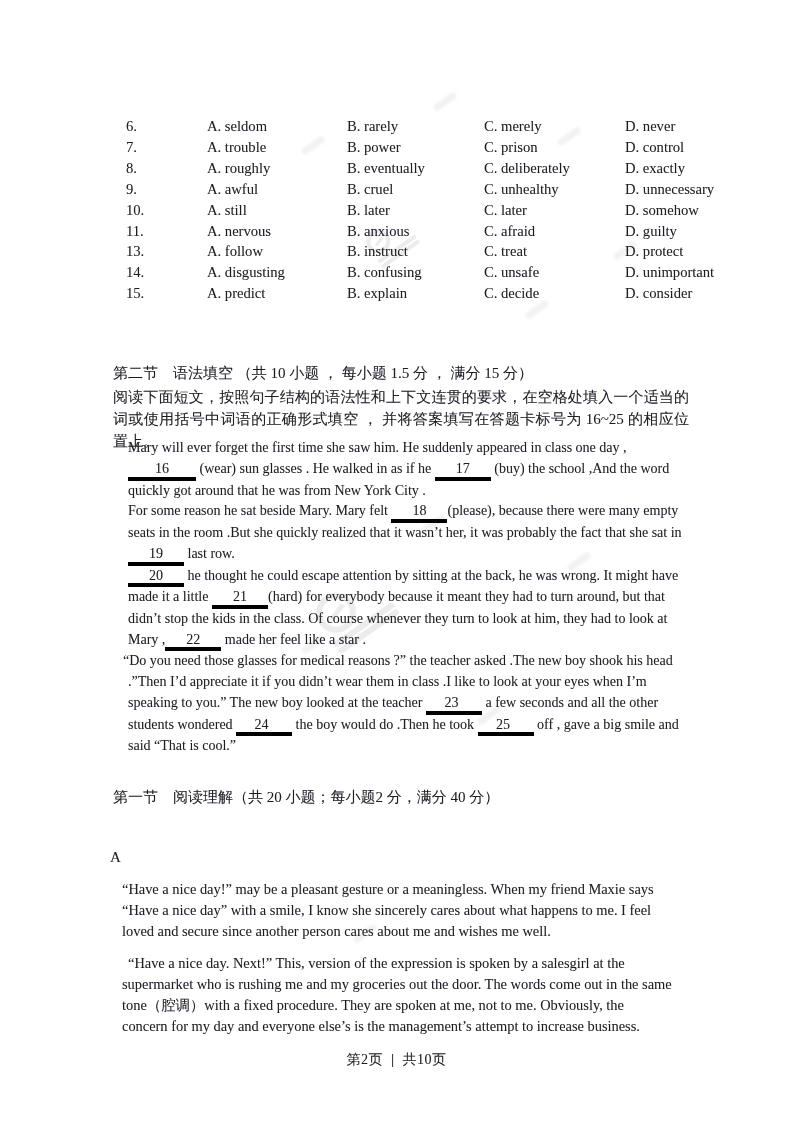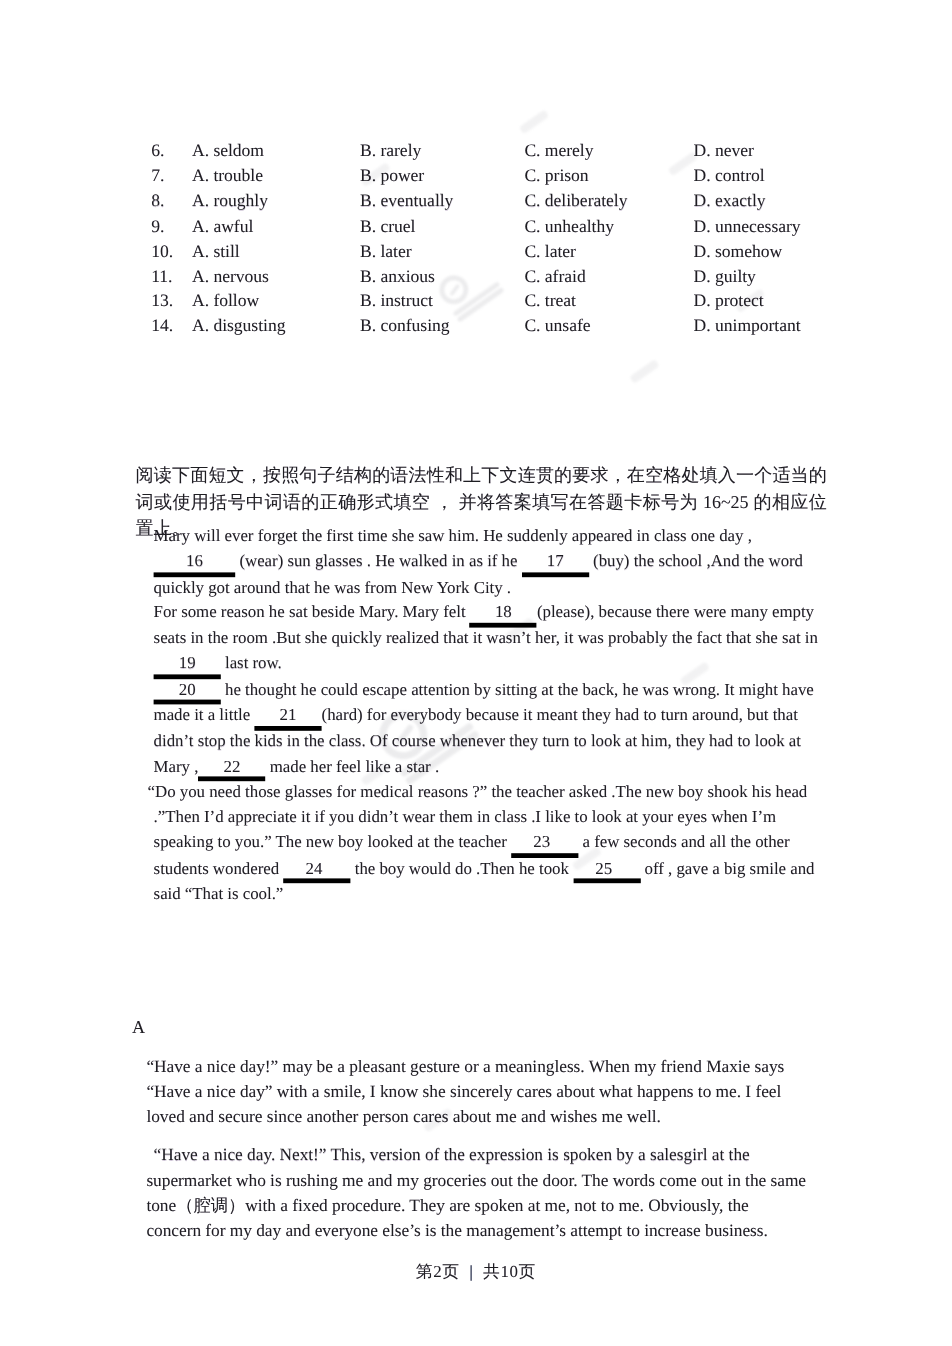--- a/index.html
+++ b/index.html
@@ -22,21 +22,21 @@
   
   .sheet{ text-shadow:0.2px 0.2px 0.35px rgba(96,64,120,0.30); }
 
   
   .mc-table{
     position:absolute;left:126px;top:116px;width:600px;
     font-size:14.6px;line-height:20.9px;
   }
   .opt-row{display:grid;grid-template-columns:34px 140px 137px 141px 1fr;}
   .opt-num{text-align:left;}
-  .opt-cell{white-space:nowrap;overflow:hidden;}
+  .opt-cell{white-space:nowrap;overflow:hidden;margin-left:47px;}
 
   
   .h-cn,.p-cn{font-size:15px;line-height:22px;}
   .grammar-heading{position:absolute;left:113px;top:362px;white-space:nowrap;}
   .grammar-instr{position:absolute;left:113px;top:386px;width:576px;text-align:justify;}
   .reading-head{position:absolute;left:113px;top:764px;white-space:nowrap;}
   .reading-sub{position:absolute;left:113px;top:786px;white-space:nowrap;}
   .reading-instr{position:absolute;left:113px;top:808px;width:576px;text-align:justify;}
   .passage-label{position:absolute;left:110px;top:849px;font-size:15px;}
 
@@ -172,30 +172,39 @@
         <span class="opt-cell">C. treat</span>
         <span class="opt-cell">D. protect</span>
       </div>
       <div class="opt-row">
         <span class="opt-num">14.</span>
         <span class="opt-cell">A. disgusting</span>
         <span class="opt-cell">B. confusing</span>
         <span class="opt-cell">C. unsafe</span>
         <span class="opt-cell">D. unimportant</span>
       </div>
+      <div class="opt-row">
+        <span class="opt-num">15.</span>
+        <span class="opt-cell">A. predict</span>
+        <span class="opt-cell">B. explain</span>
+        <span class="opt-cell">C. decide</span>
+        <span class="opt-cell">D. consider</span>
+      </div>
     </div>
 
+  <div class="h-cn grammar-heading">第二节　语法填空 （共 10 小题 ， 每小题 1.5 分 ， 满分 15 分）</div>
   <div class="p-cn grammar-instr">阅读下面短文，按照句子结构的语法性和上下文连贯的要求，在空格处填入一个适当的词或使用括号中词语的正确形式填空 ， 并将答案填写在答题卡标号为 16~25 的相应位置上。</div>
   <div class="cloze-passage">
       <p>Mary will ever forget the first time she saw him. He suddenly appeared in class one day ,<span class="blank wide">16</span> (wear) sun glasses . He walked in as if he  <span class="blank">17</span> (buy) the school ,And the word quickly got around that he was from New York City .</p>
       <p>For some reason he sat beside Mary. Mary felt  <span class="blank">18</span>(please), because there were many empty seats in the room .But she quickly realized that it wasn’t her, it was probably the fact that she sat in  <span class="blank">19</span> last row.</p>
       <p><span class="blank">20</span>  he thought he could escape attention by sitting at the back, he was wrong. It might have made it a little  <span class="blank">21</span>(hard) for everybody because it meant they had to turn around, but that didn’t stop the kids in the class. Of course whenever they turn to look at him, they had to look at Mary ,<span class="blank">22</span>  made her feel like a star .</p>
       <p class="hang">“Do you need those glasses for medical reasons ?” the teacher asked .The new boy shook his head .”Then I’d appreciate it if you didn’t wear them in class .I like to look at your eyes when I’m speaking to you.” The new boy looked at the teacher  <span class="blank">23</span>  a few seconds and all the other students wondered  <span class="blank">24</span>  the boy would do .Then he took  <span class="blank">25</span>  off , gave a big smile and said “That is cool.”</p>
     </div>
 
+  <div class="h-cn reading-sub">第一节　阅读理解（共 20 小题；每小题2 分，满分 40 分）</div>
   <div class="passage-label">A</div>
   <div class="reading-passage">
       <p>“Have a nice day!” may be a pleasant gesture or a meaningless. When my friend Maxie says “Have a nice day” with a smile, I know she sincerely cares about what happens to me. I feel loved and secure since another person cares about me and wishes me well.</p>
       <p class="indent">“Have a nice day. Next!” This, version of the expression is spoken by a salesgirl at the supermarket who is rushing me and my groceries out the door. The words come out in the same tone（腔调）with a fixed procedure. They are spoken at me, not to me. Obviously, the concern for my day and everyone else’s is the management’s attempt to increase business.</p>
     </div>
 
   <div class="footer">
     <span>第2页</span><span class="sep">|</span><span>共10页</span>
   </div>
 

